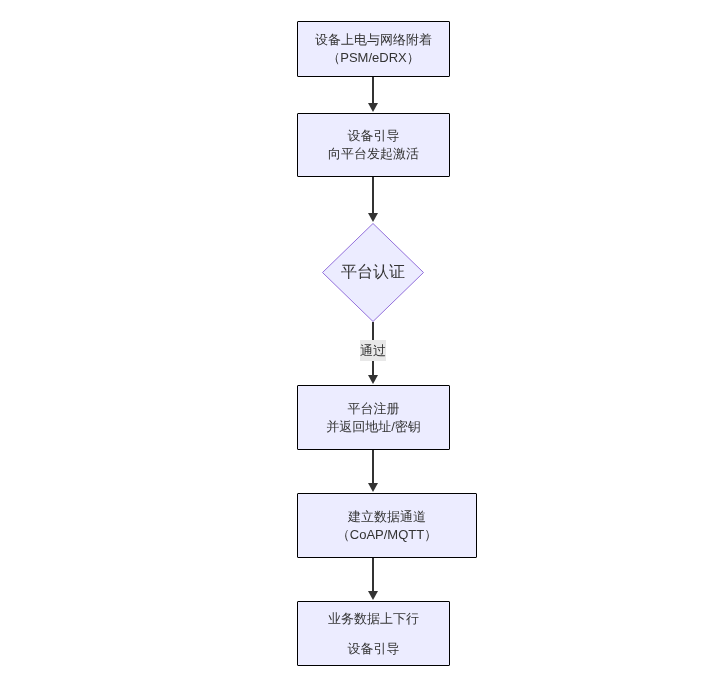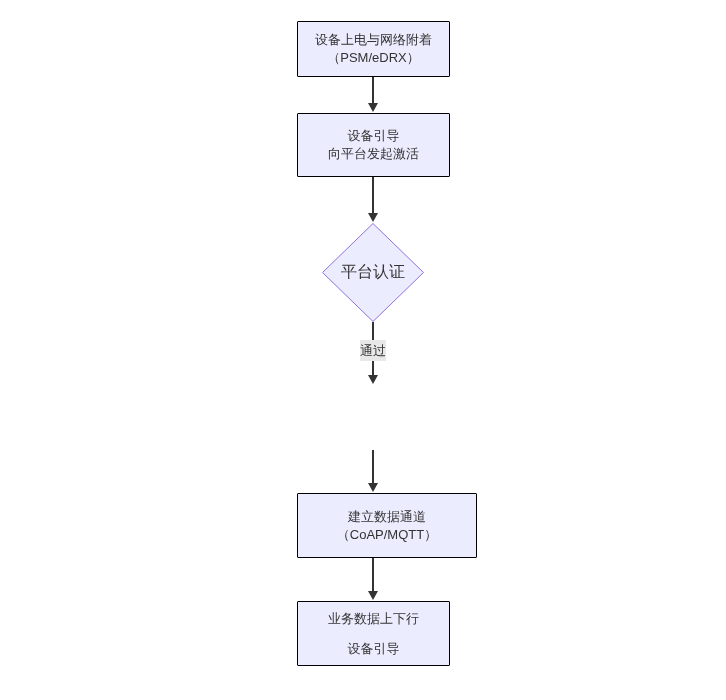--- a/index.html
+++ b/index.html
@@ -57,20 +57,24 @@
     <svg viewBox="0 0 102 99" preserveAspectRatio="none">
       <polygon points="51,0.5 101.5,49.5 51,98.5 0.5,49.5"></polygon>
     </svg>
     <div class="dlabel">平台认证</div>
   </div>
 
   <div class="eline" style="left:372px;top:322px;height:54px;"></div>
   <div class="ehead" style="left:368px;top:375px;"></div>
   <div class="edge-label" style="left:373px;top:340px;">通过</div>
 
+  <div class="node" style="left:297px;top:385px;width:153px;height:65px;">
+    <span>平台注册</span>
+    <span>并返回地址/密钥</span>
+  </div>
 
   <div class="eline" style="left:372px;top:450px;height:34px;"></div>
   <div class="ehead" style="left:368px;top:483px;"></div>
 
   <div class="node" style="left:297px;top:493px;width:180px;height:65px;">
     <span>建立数据通道</span>
     <span>（CoAP/MQTT）</span>
   </div>
 
   <div class="eline" style="left:372px;top:558px;height:34px;"></div>

